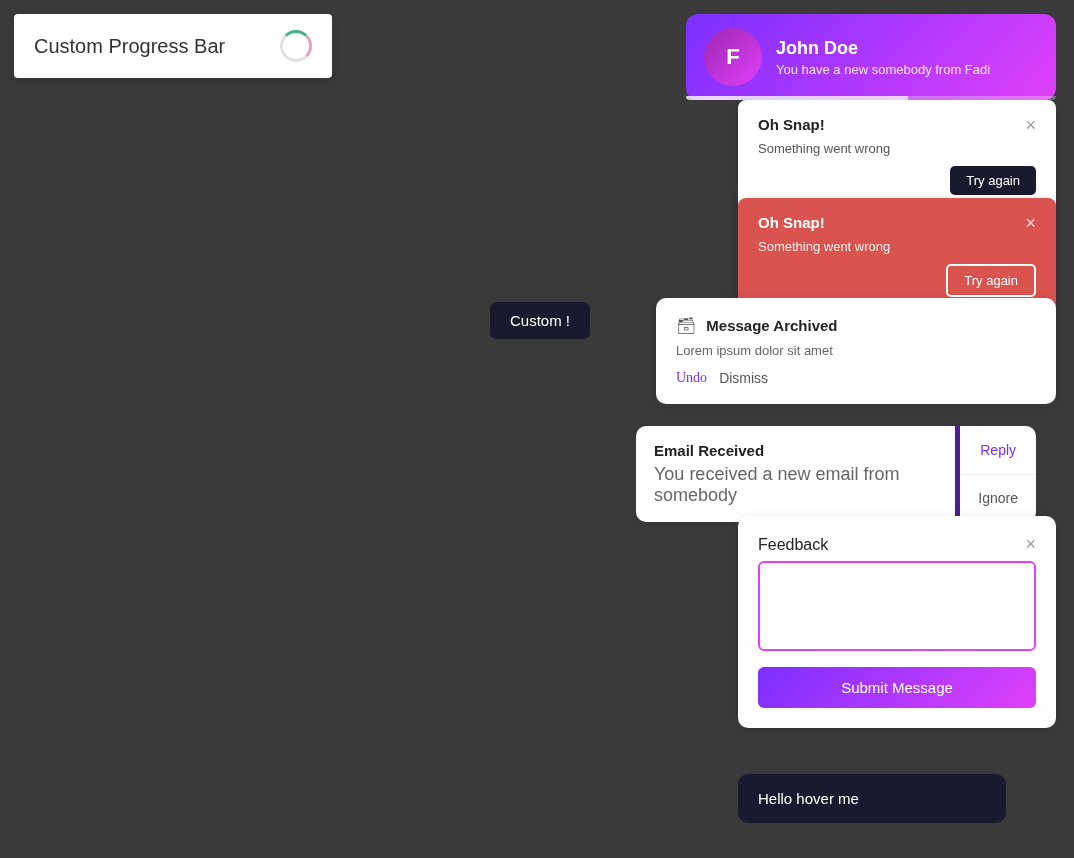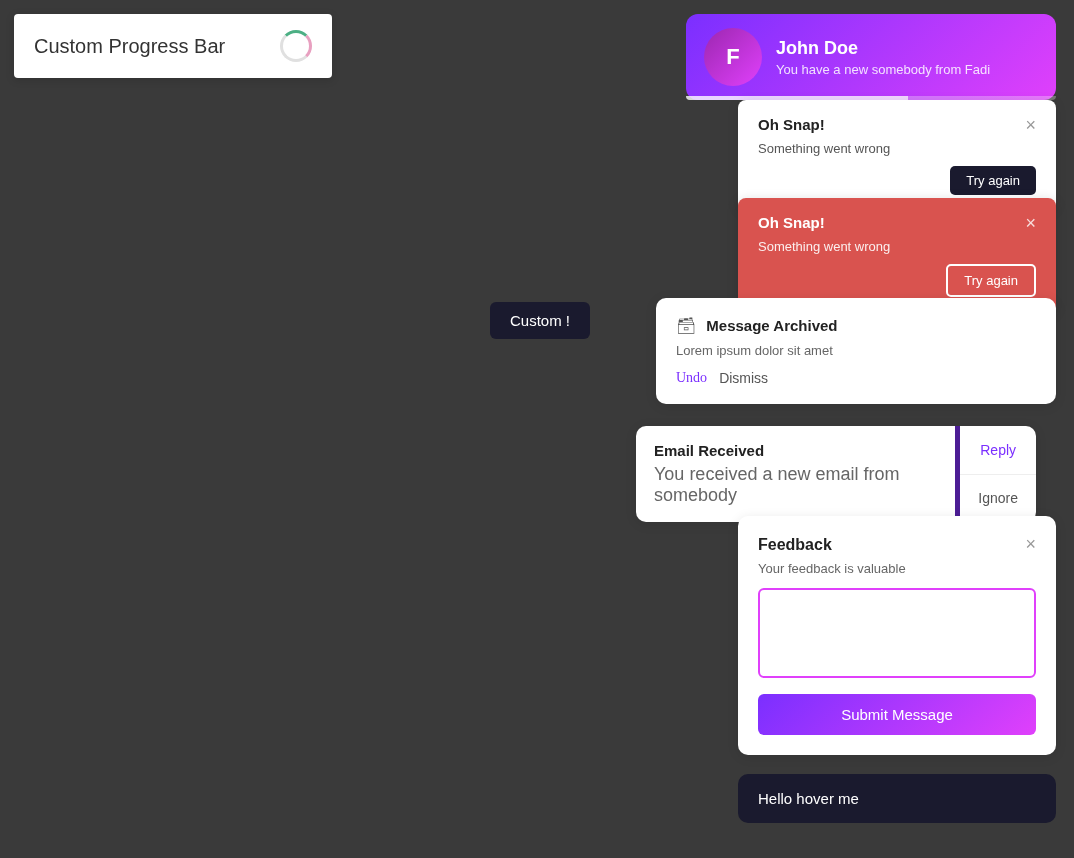--- a/index.html
+++ b/index.html
@@ -236,21 +236,21 @@
       position: absolute;
       top: 516px;
       left: 738px;
       width: 318px;
       background: white;
       border-radius: 10px;
       padding: 18px 20px 20px;
       box-shadow: 0 2px 12px rgba(0,0,0,0.1);
     }
     .feedback-header { display: flex; justify-content: space-between; align-items: center; margin-bottom: 6px; }
-    .feedback-title { font-size: 16px; font-weight: bold; color: #222; }
+    .feedback-title { font-size: 16px; font-weight: normal; color: #222; }
     .feedback-close { background: none; border: none; font-size: 18px; color: #999; cursor: pointer; }
     .feedback-subtitle { font-size: 13px; color: #666; margin-bottom: 12px; }
     .feedback-textarea {
       width: 100%;
       height: 90px;
       border: 2px solid #e040fb;
       border-radius: 6px;
       padding: 10px;
       font-size: 13px;
       resize: none;
@@ -267,21 +267,21 @@
       font-size: 15px;
       font-weight: 500;
       cursor: pointer;
     }
 
     
     .hover-card {
       position: absolute;
       top: 774px;
       left: 738px;
-      width: 318px;
+      width: 268px;
       background: #1a1a2e;
       border-radius: 10px;
       padding: 16px 20px;
       color: white;
       font-size: 15px;
       cursor: pointer;
     }
   </style>
 </head>
 <body>
@@ -357,20 +357,19 @@
     <button class="email-action-reply">Reply</button>
     <button class="email-action-ignore">Ignore</button>
   </div>
 </div>
 
 <div class="feedback-card">
   <div class="feedback-header">
     <span class="feedback-title">Feedback</span>
     <button class="feedback-close">×</button>
   </div>
-  <div class="feedback-subtitle">Your feedback is valuable</div>
   <textarea class="feedback-textarea" style=""></textarea>
   <button class="submit-btn">Submit Message</button>
 </div>
 
 <div class="hover-card">
   <span>Hello hover me</span>
 </div>
 
 </body></html>

